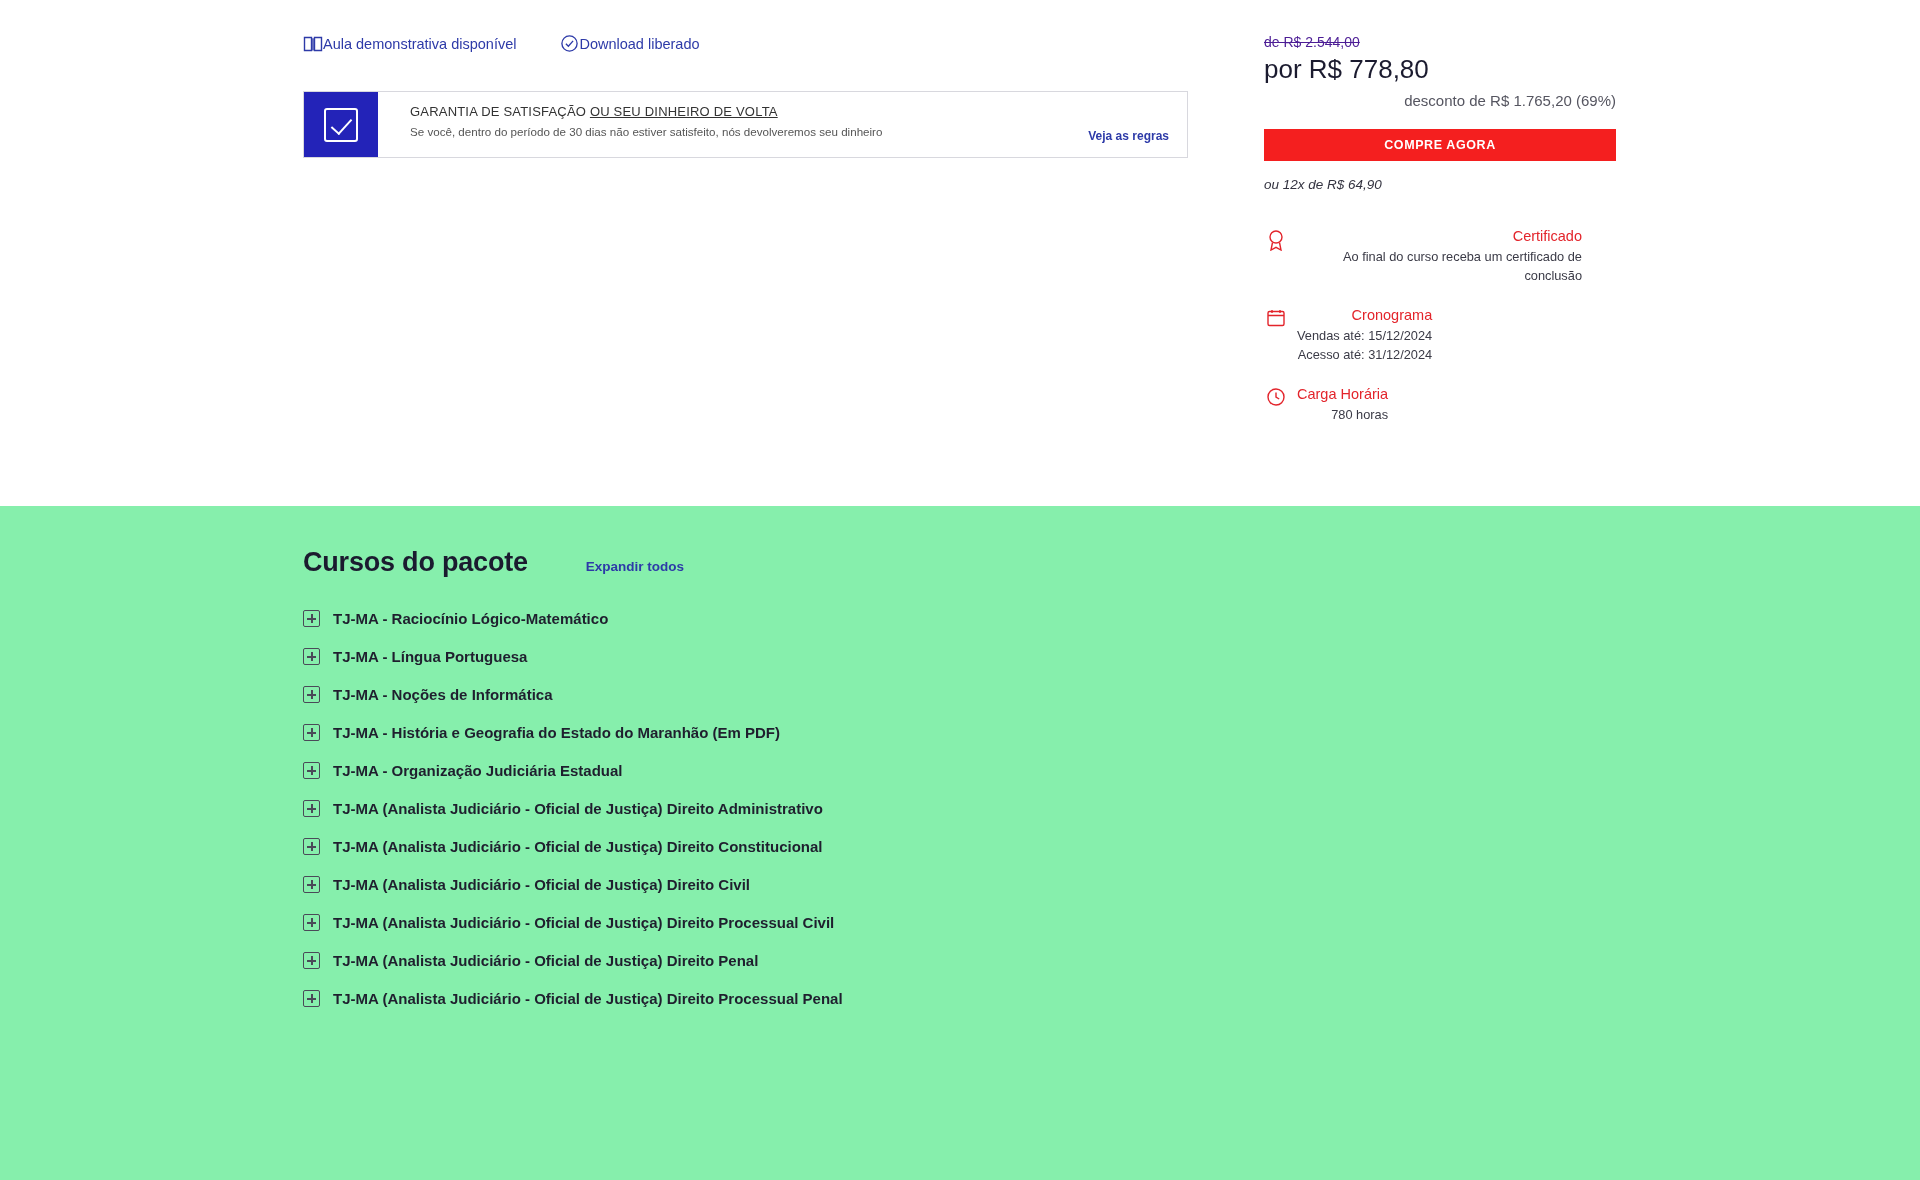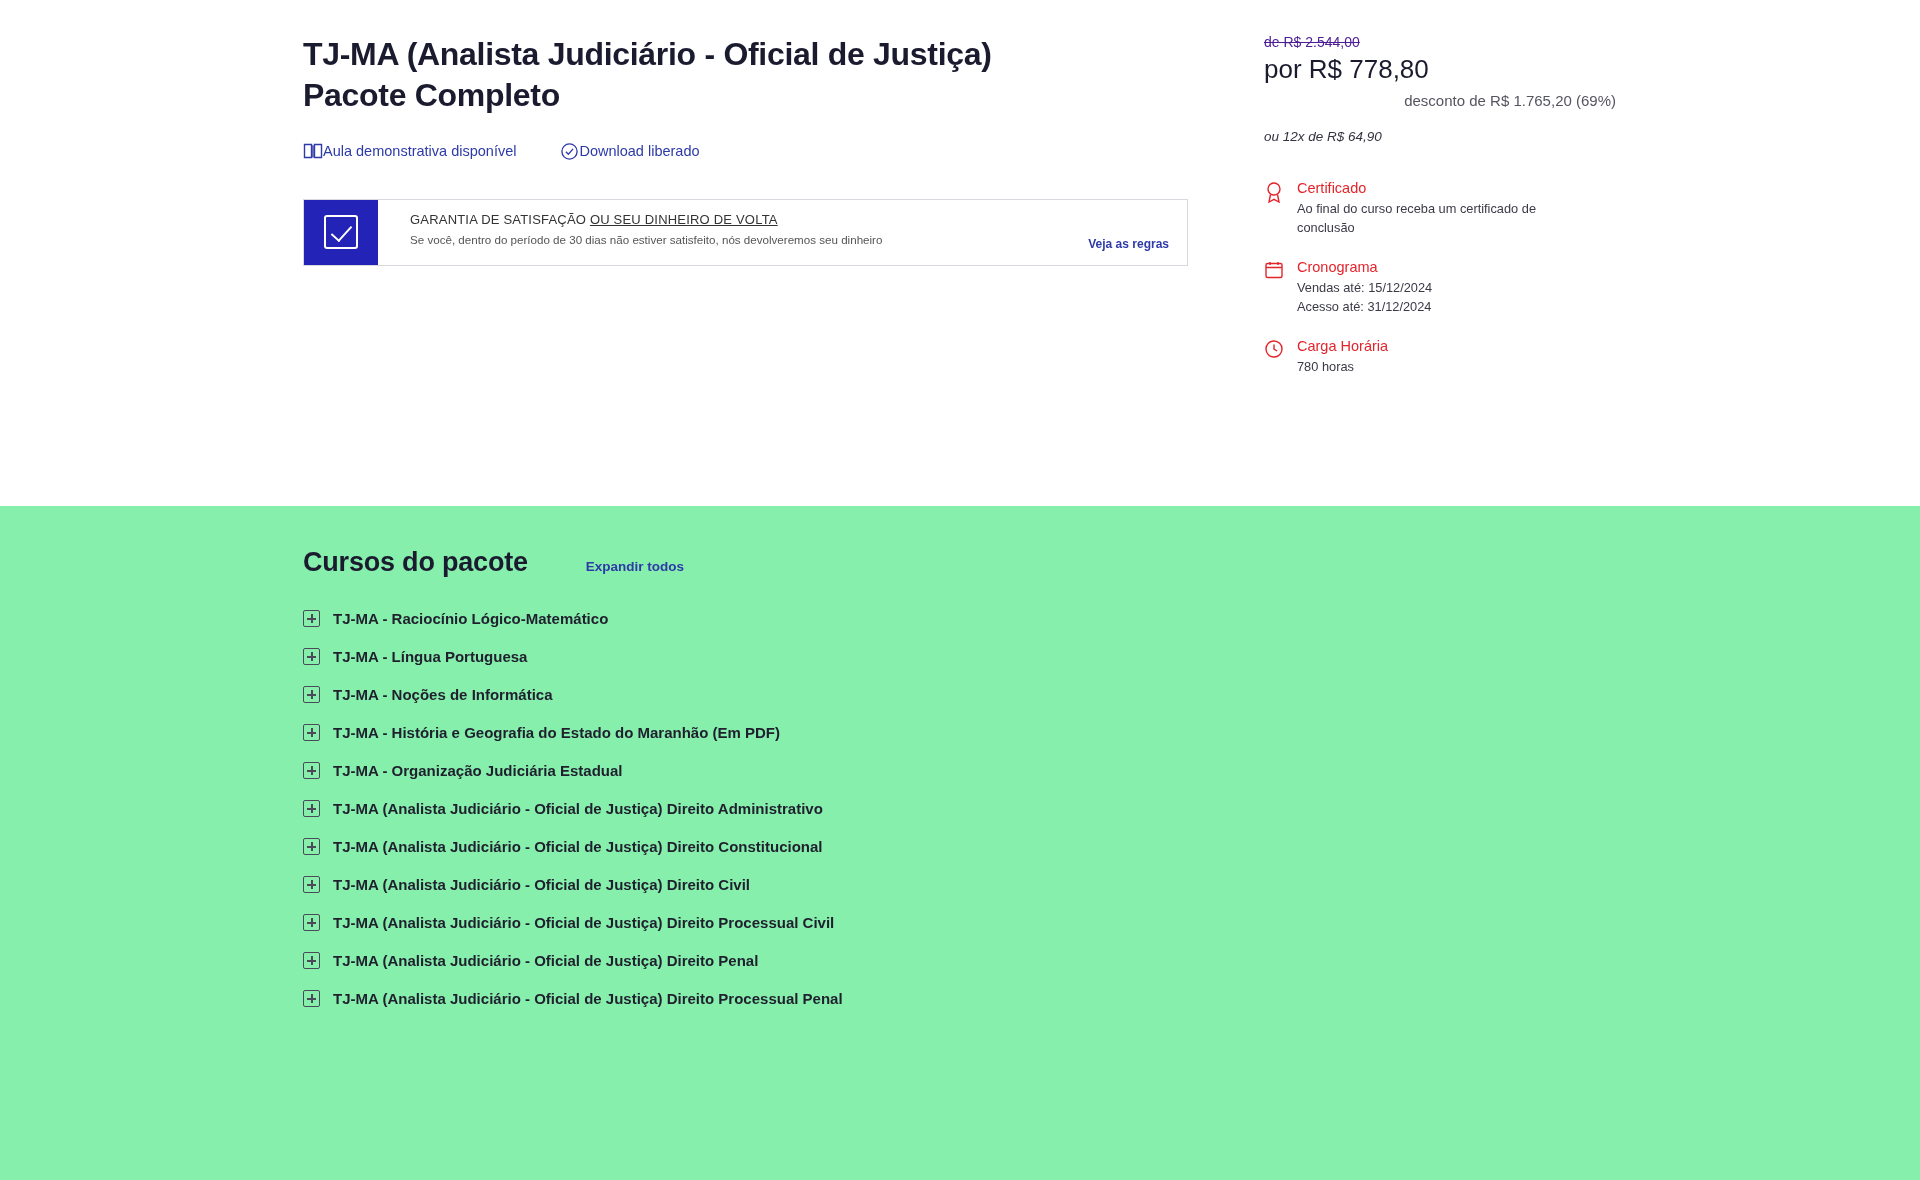--- a/index.html
+++ b/index.html
@@ -162,20 +162,21 @@
     font-size: 13.5px;
     font-style: italic;
     color: #333340;
   }
 
   .feature-list { margin-top: 36px; }
   .feature {
     display: flex;
     gap: 11px;
     margin-bottom: 22px;
+    text-align: right;
   }
   .feature-ico { width: 22px; flex: none; padding-top: 1px; }
   .feature-title {
     font-size: 14.5px;
     color: #e3242b;
     margin-bottom: 4px;
   }
   .feature-desc {
     font-size: 12.8px;
     line-height: 1.45;
@@ -249,21 +250,20 @@
   
 </style>
 </head>
 <body>
 
 <div class="page">
 
   <section class="hero">
 
     <div class="hero-left">
-      <h1 class="course-title">TJ-MA (Analista Judiciário - Oficial de Justiça) Pacote Completo</h1>
 
       <div class="hero-flags">
         <div class="flag">
           <span>
             <svg width="20" height="18" viewBox="0 0 20 18" fill="none" stroke="#2d3aa8" stroke-width="1.4">
               <path d="M1.5 2.5h7v13h-7z"></path>
                 <path d="M11.5 2.5h7v13h-7z"></path>
                 <path d="M10 3.2v12.2"></path>
             </svg>
           </span>
@@ -289,20 +289,21 @@
           <div class="guarantee-sub">Se você, dentro do período de 30 dias não estiver satisfeito, nós devolveremos seu dinheiro</div>
         </div>
         <div class="guarantee-rules">Veja as regras</div>
       </div>
     </div>
 
     <aside class="buybox">
       <div class="old-price">de R$ 2.544,00</div>
       <div class="new-price">por R$ 778,80</div>
       <div class="discount-line">desconto de R$ 1.765,20 (69%)</div>
+      <button class="buy-button">COMPRE AGORA</button>
       <div class="installments">ou 12x de R$ 64,90</div>
 
       <div class="feature-list">
 
         <div class="feature">
           <div class="feature-ico">
             <svg width="20" height="22" viewBox="0 0 20 22" fill="none" stroke="#e3242b" stroke-width="1.4">
               <circle cx="10" cy="8" r="6"></circle>
               <path d="M6.5 13.5L5 21l5-2.6L15 21l-1.5-7.5"></path>
             </svg>

